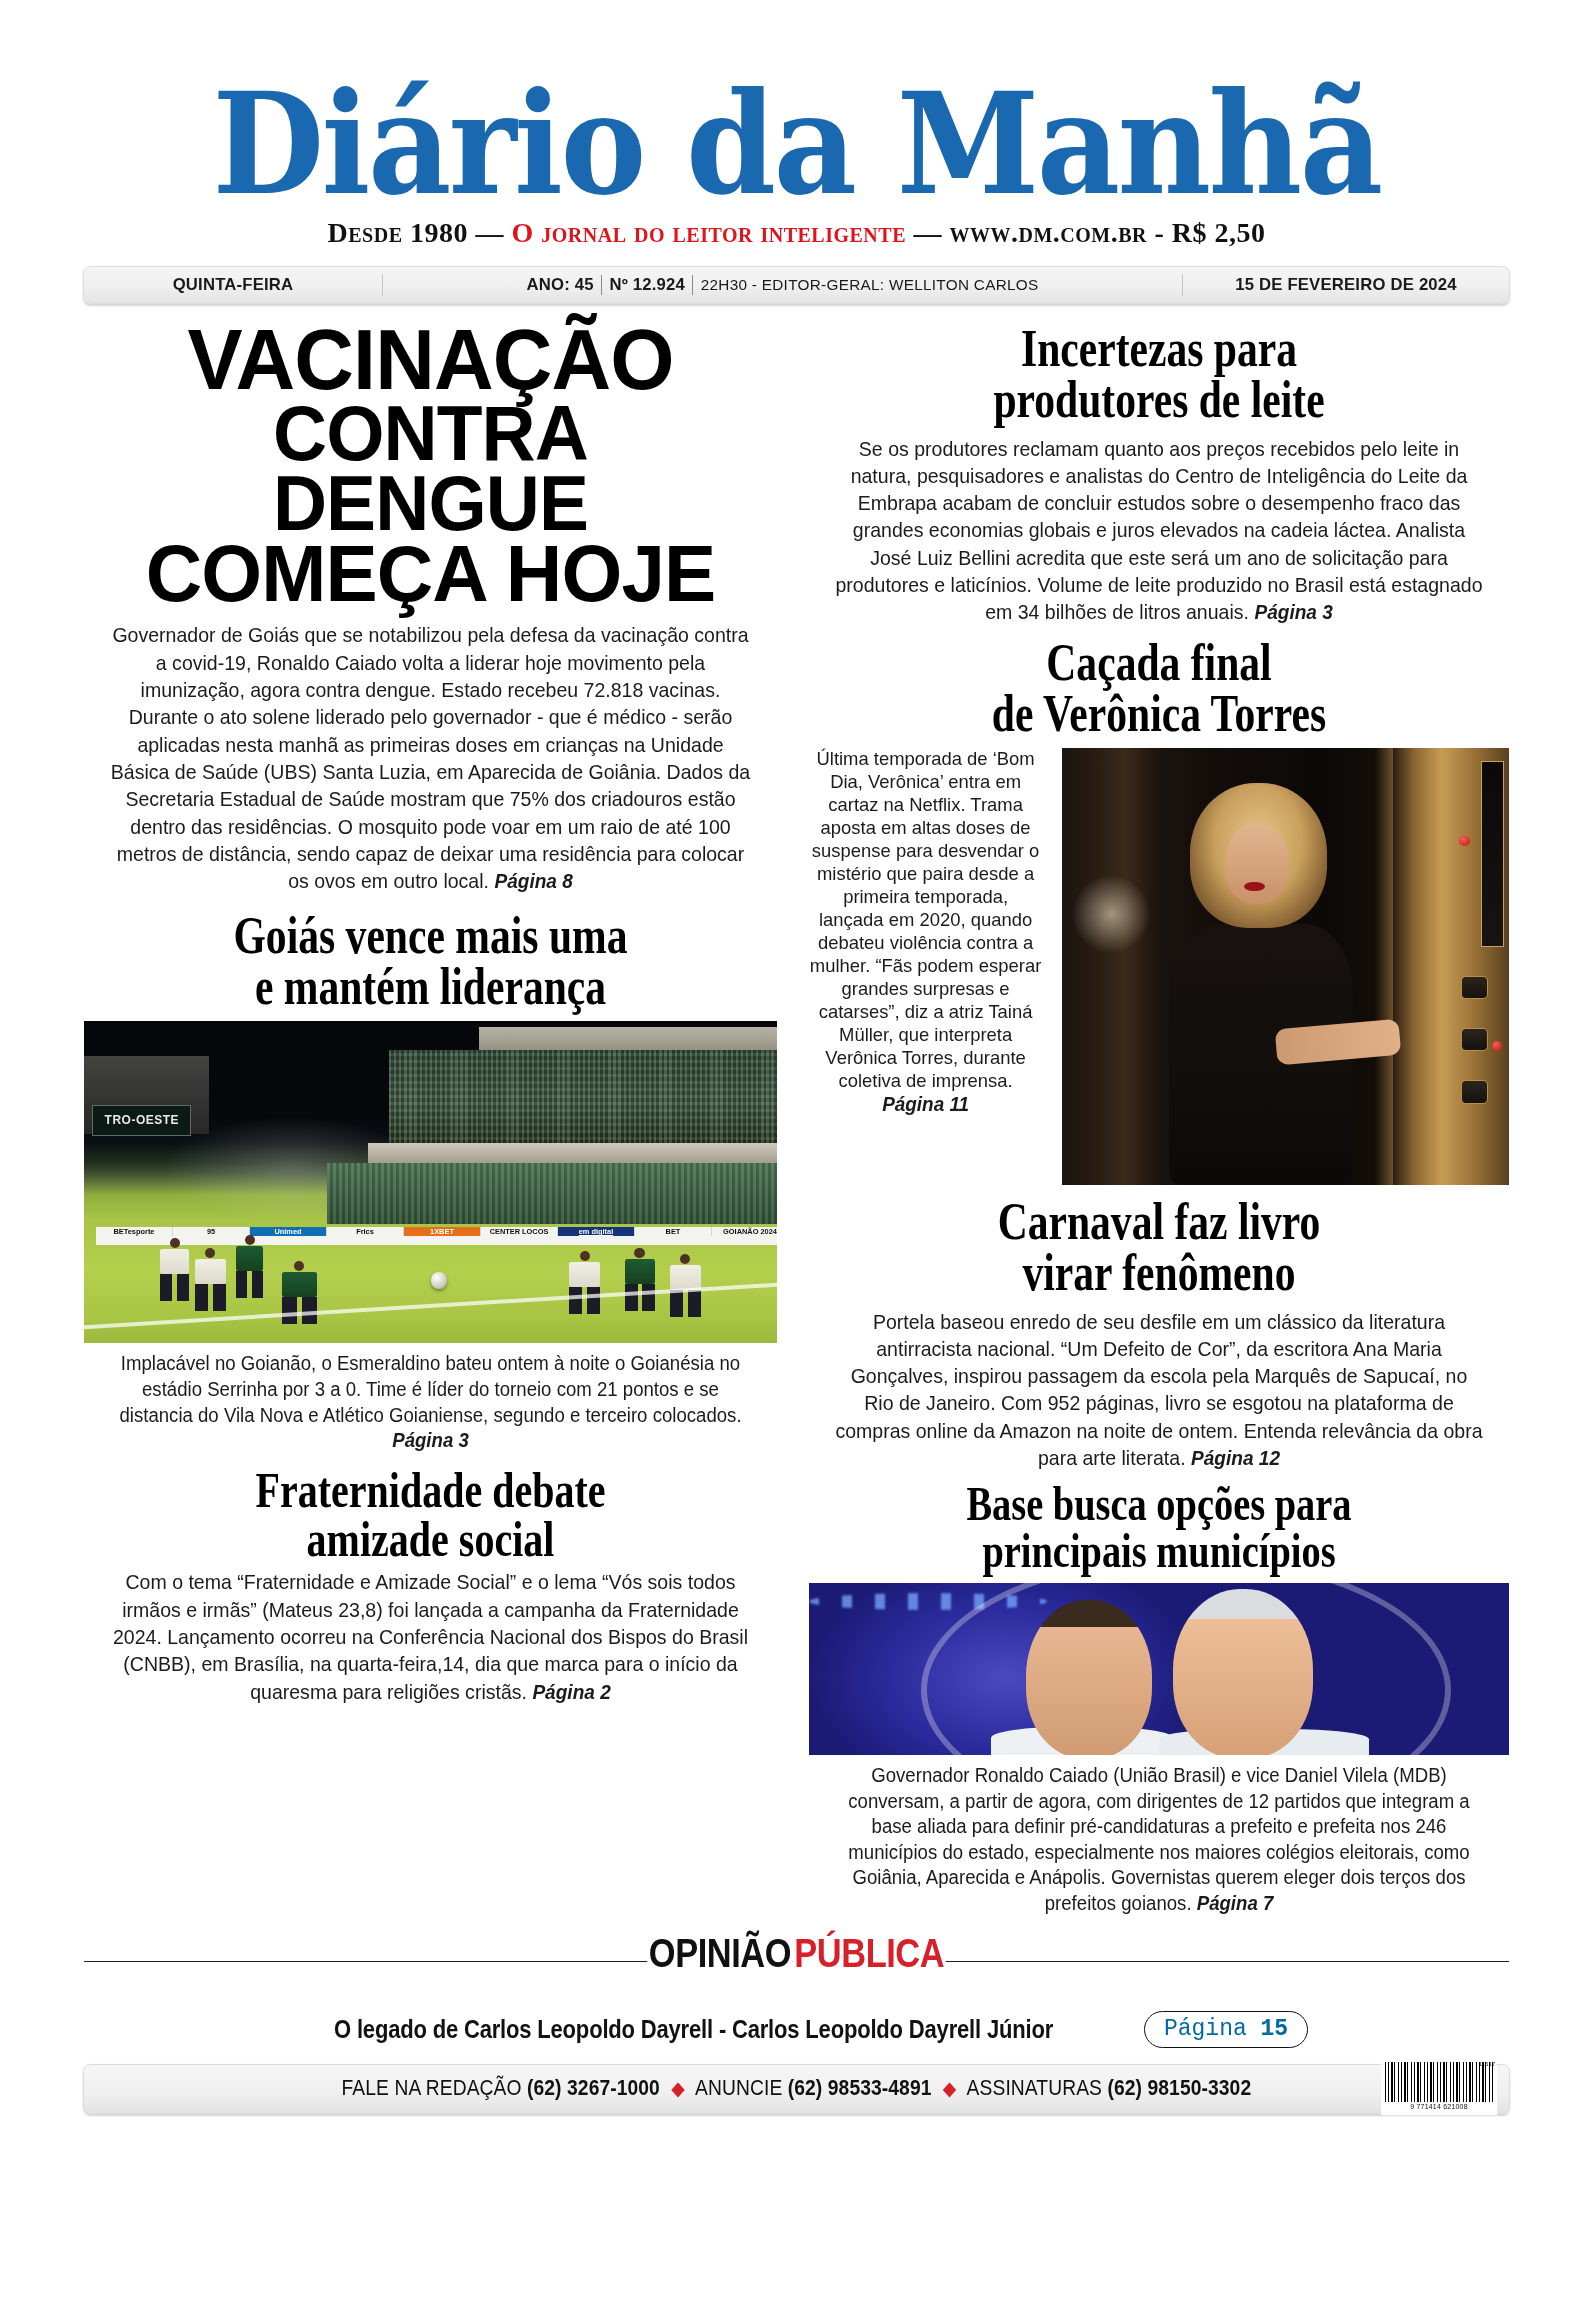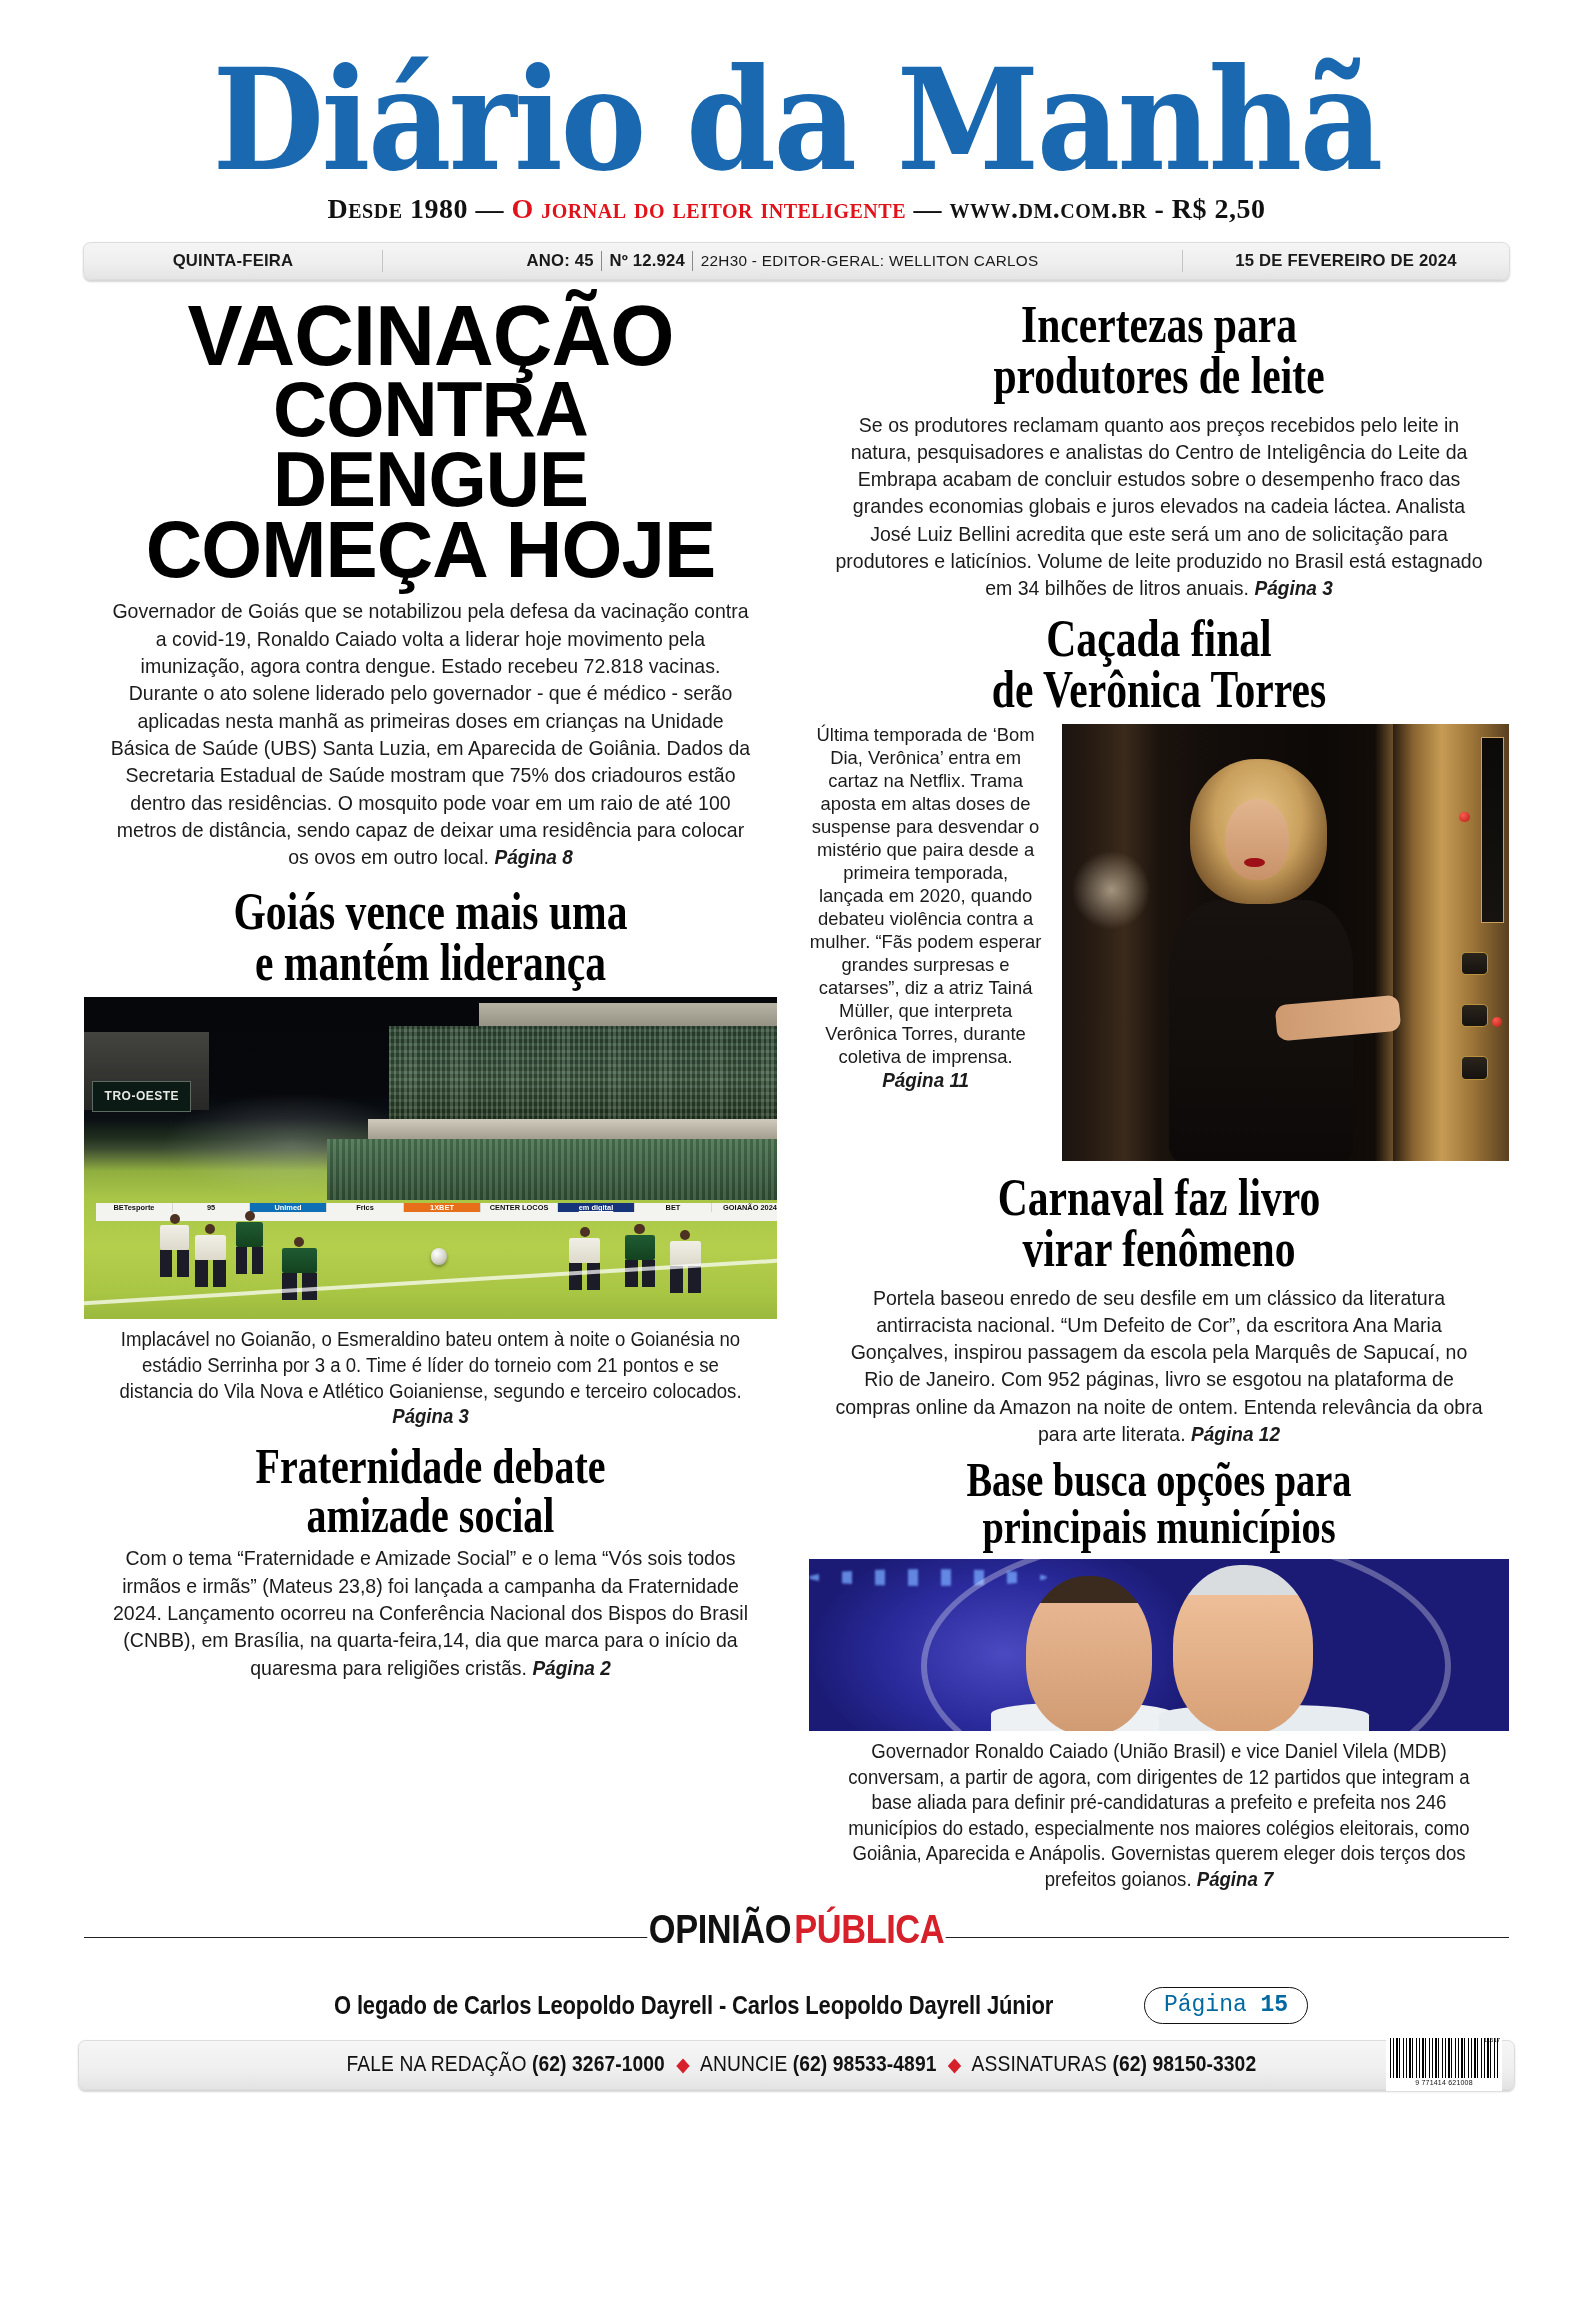--- a/index.html
+++ b/index.html
@@ -13,21 +13,21 @@
   .page{
     position:absolute;
     left:0;top:0;
     width:1593px;height:2307px;
     background:#fff;
   }
 
   
   .masthead{
     width:1593px;
-    padding-top:56px;
+    padding-top:80px;
     text-align:center;
   }
   .masthead-title{
     font-family:"DejaVu Serif", serif;
     font-weight:700;
     font-size:140px;
     line-height:0.92;
     letter-spacing:-2.8px;
     color:#1a69b0;
     transform:scaleX(0.92);
@@ -384,21 +384,20 @@
   
   .footer{
     margin:16px auto 0 auto;
     width:1425px;height:48px;
     background:linear-gradient(180deg,#f6f6f6 0%,#efefef 60%,#e3e3e3 100%);
     border-radius:7.4px;
     border:0.5px solid #dcdcdc;
     box-shadow:0 1.4px 1.9px rgba(0,0,0,.17);
     display:flex;align-items:center;justify-content:center;
     position:relative;
-    padding-left:10px;
   }
   .footer-text{
     font-family:"Liberation Sans", sans-serif;
     font-size:21.4px;
     font-weight:400;
     color:#111;
     transform:scaleX(0.90);
     letter-spacing:0.1px;
   }
   .footer-text b{font-weight:700;}

